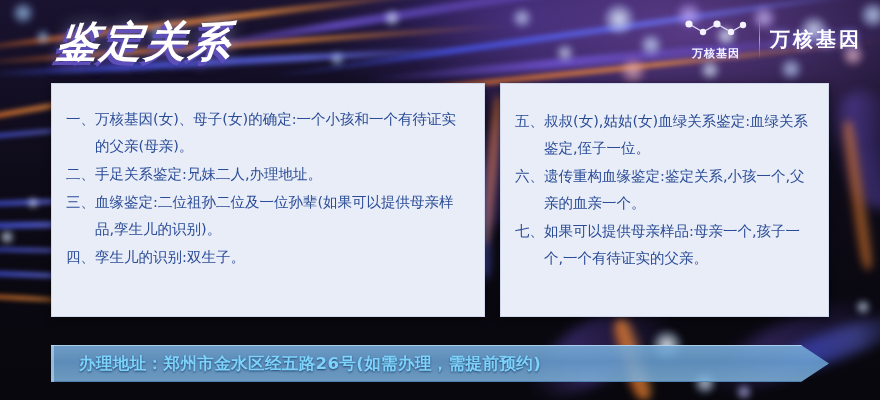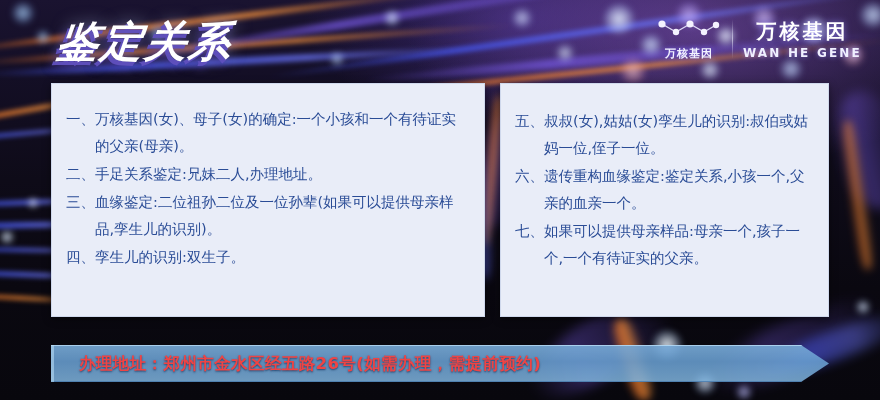--- a/index.html
+++ b/index.html
@@ -119,21 +119,21 @@
     border-top:1px solid rgba(190,225,250,.75);
     border-bottom:1px solid rgba(60,110,160,.6);
   }
   .bar-edge {
     position:absolute; left:0; top:0; bottom:0; width:3px;
     background:rgba(190,225,250,.55);
   }
   .bar-text {
     position:absolute; left:28px; top:0; right:40px; bottom:0;
     display:flex; align-items:center;
-    color:#ef4444;
+    color:#7dd3fc;
     font-size:16.5px; font-weight:bold;
     letter-spacing:.4px;
     text-shadow:0 1px 2px rgba(20,50,90,.8);
     font-family:"DejaVu Sans", sans-serif;
     white-space:nowrap;
   }
 </style>
 </head>
 <body>
 
@@ -218,21 +218,20 @@
             <circle cx="48" cy="14" r="3.2"></circle>
             <circle cx="60" cy="7" r="3.2"></circle>
           </g>
         </svg>
       </span>
       <span class="logo-mark-text">万核基因</span>
     </div>
     <div class="logo-div"></div>
     <div class="logo-words">
       <span class="logo-cn">万核基因</span>
-      <span class="logo-en">WAN HE GENE</span>
     </div>
   </div>
 
   <div class="panel" id="panel-left">
     <div class="panel-inner">
       <div class="item">
         <span class="item-num">一、</span>
         <span class="item-text">万核基因(女)、母子(女)的确定:一个小孩和一个有待证实的父亲(母亲)。</span>
       </div>
       <div class="item">
@@ -247,21 +246,21 @@
         <span class="item-num">四、</span>
         <span class="item-text">孪生儿的识别:双生子。</span>
       </div>
     </div>
   </div>
 
   <div class="panel" id="panel-right">
     <div class="panel-inner">
       <div class="item">
         <span class="item-num">五、</span>
-        <span class="item-text">叔叔(女),姑姑(女)孪生儿的识别:叔伯或姑妈一位,侄子一位。</span>
+        <span class="item-text">叔叔(女),姑姑(女)血绿关系鉴定:血绿关系鉴定,侄子一位。</span>
       </div>
       <div class="item">
         <span class="item-num">六、</span>
         <span class="item-text">遗传重构血缘鉴定:鉴定关系,小孩一个,父亲的血亲一个。</span>
       </div>
       <div class="item">
         <span class="item-num">七、</span>
         <span class="item-text">如果可以提供母亲样品:母亲一个,孩子一个,一个有待证实的父亲。</span>
       </div>
     </div>

